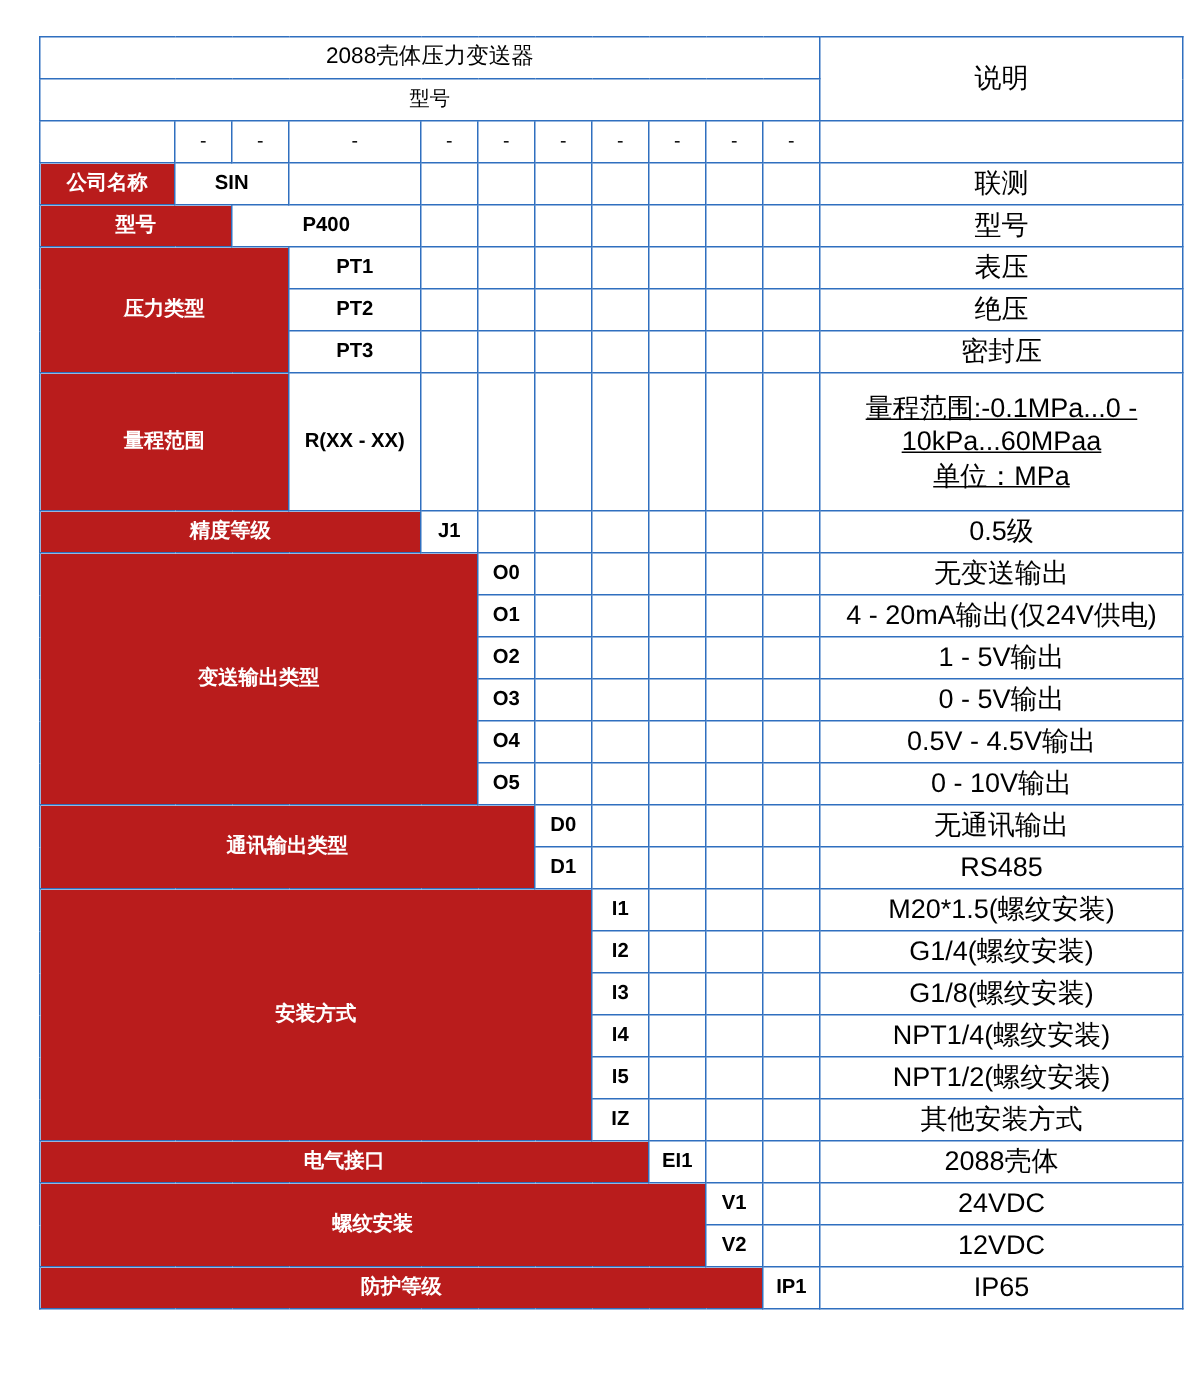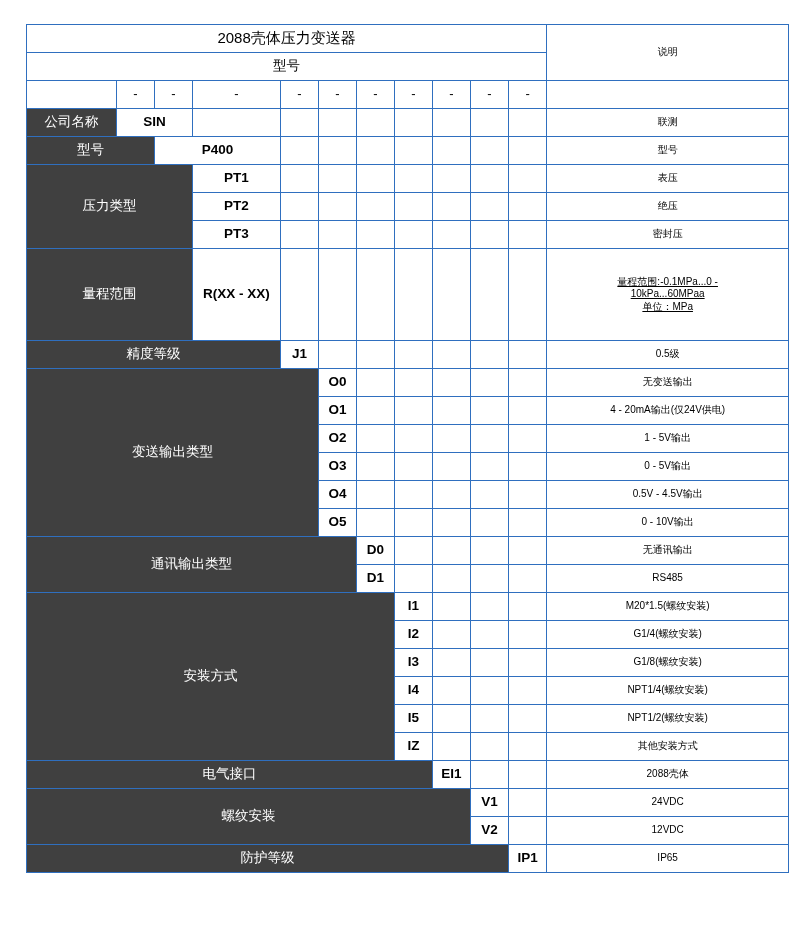--- a/index.html
+++ b/index.html
@@ -31,41 +31,41 @@
     border: 1px solid #2f6fbf;
     text-align: center;
     vertical-align: middle;
     padding: 0;
     height: 27px;
     line-height: 1.25;
     overflow: hidden;
     white-space: nowrap;
   }
   td.blue {
-    background: #404040;
+    background: #b91c1c;
     color: #ffffff;
-    font-weight: normal;
+    font-weight: bold;
   }
   td.white {
     background: #ffffff;
     color: #000000;
   }
   td.code {
     background: #ffffff;
     color: #000000;
     text-align: left;
     padding-left: 5px;
     font-weight: bold;
   }
   td.title {
     font-size: 15px;
     height: 32px;
   }
   td.desc {
-    font-size: 10px;
+    font-size: 18px;
   }
   td.desc-wrap {
     white-space: normal;
     line-height: 1.9;
     padding: 4px 6px;
     text-decoration: underline;
   }
   td.dash {
     font-size: 13px;
     color: #000000;

